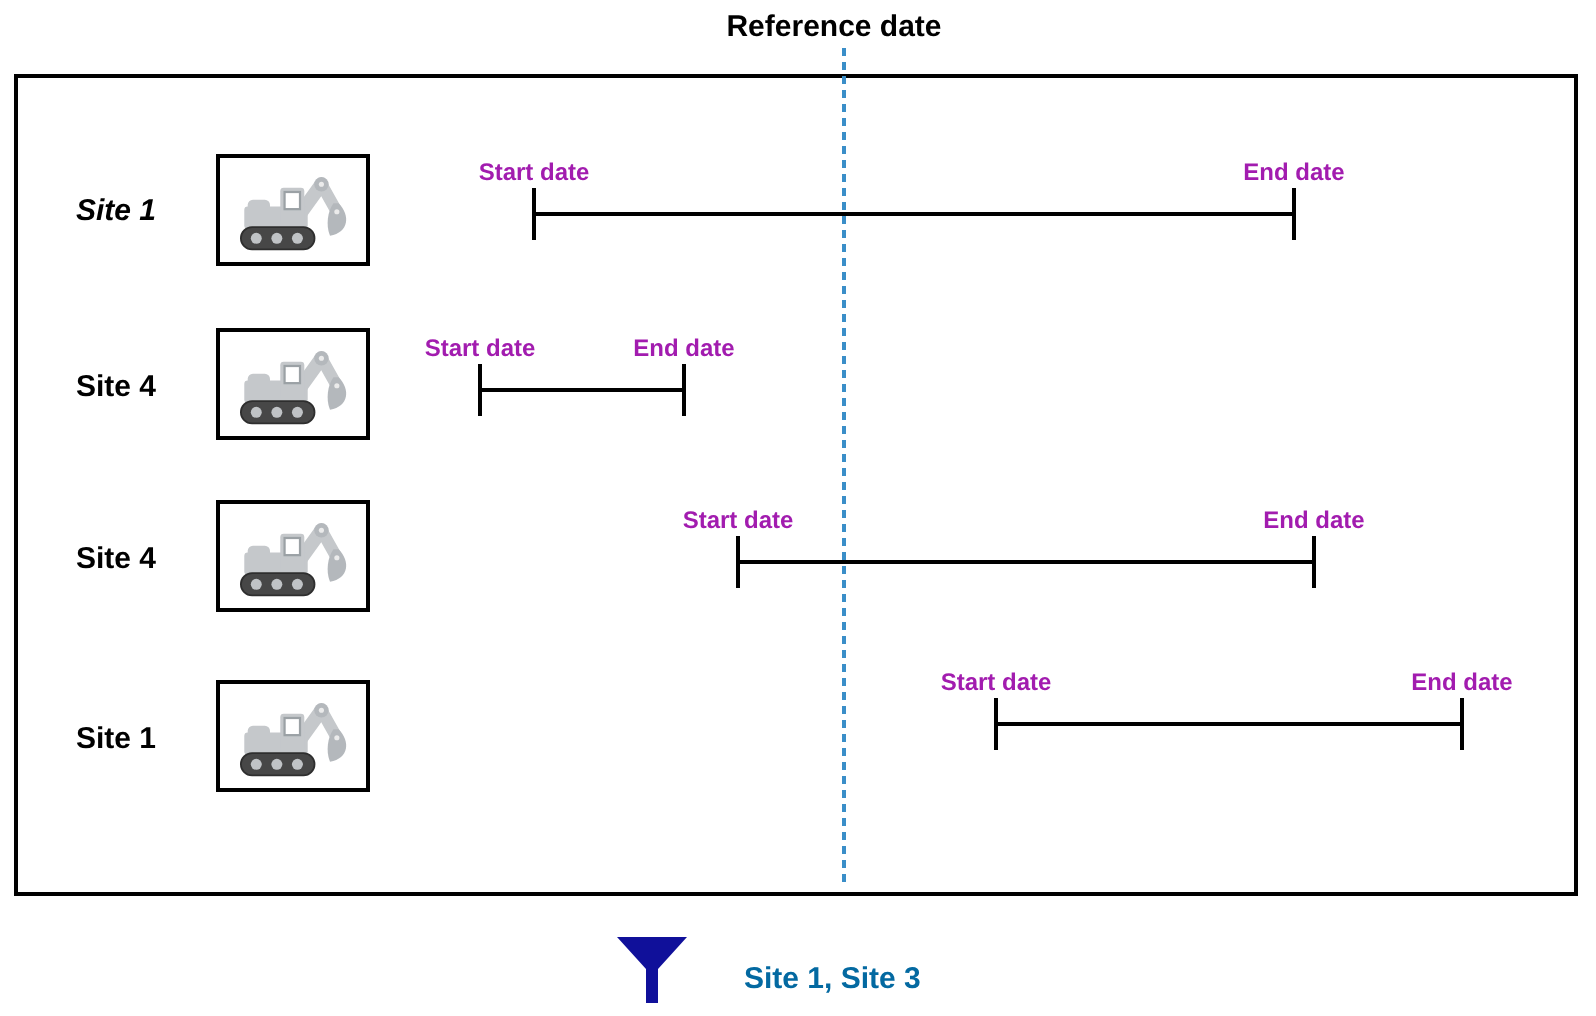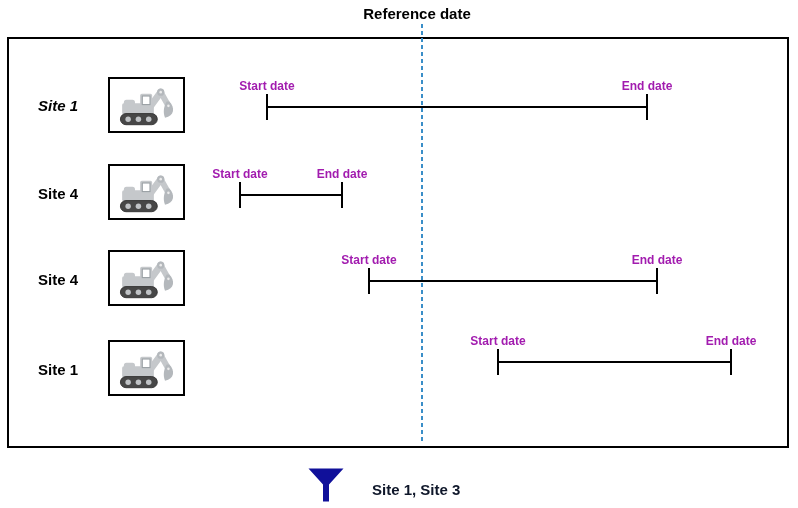--- a/index.html
+++ b/index.html
@@ -106,21 +106,21 @@
     width: 36px;
     height: 34px;
     cursor: pointer;
   }
   .filter-label {
     position: absolute;
     left: 372px;
     top: 481px;
     font-size: 15px;
     font-weight: bold;
-    color: #0f172a;
+    color: #0369a1;
     white-space: nowrap;
   }
 </style>
 </head>
 <body>
 
 <div class="canvas">
 
   <div class="ref-title">Reference date</div>
 

